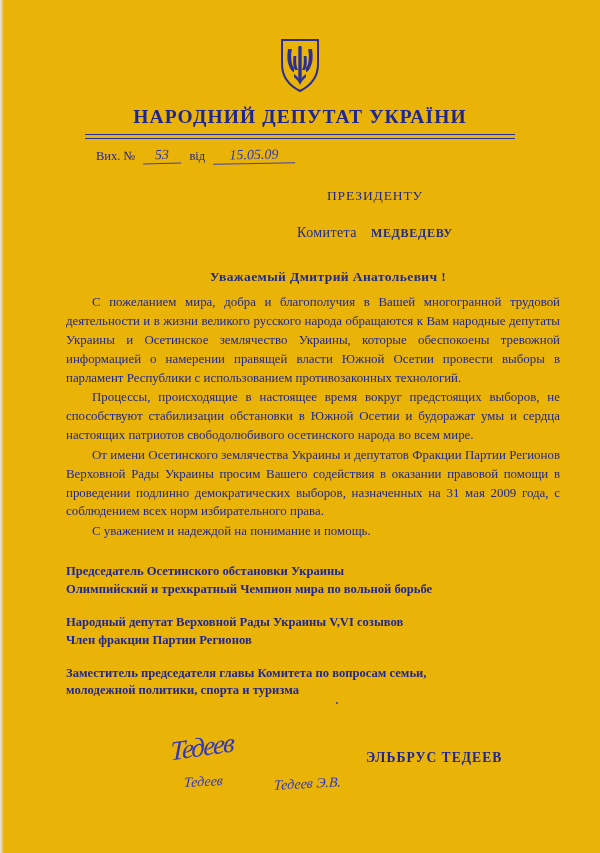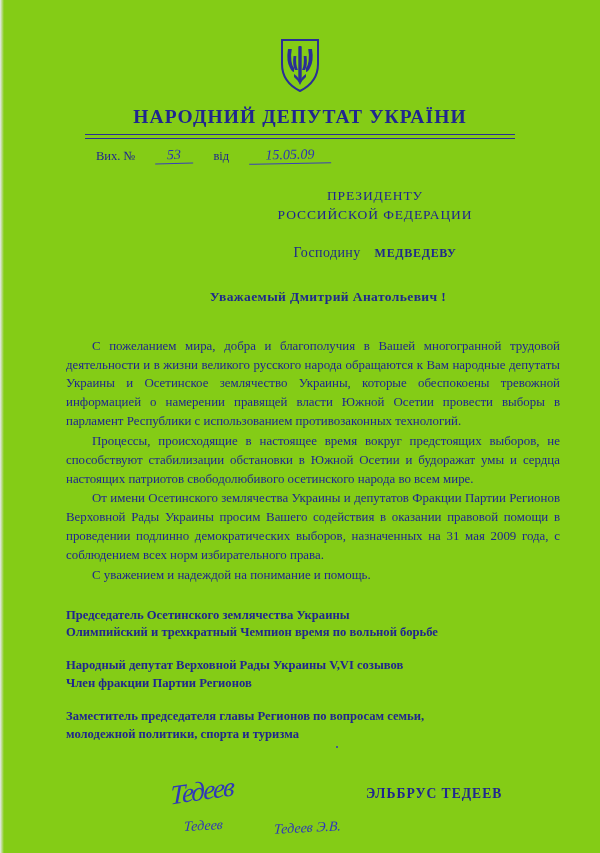--- a/index.html
+++ b/index.html
@@ -12,21 +12,21 @@
     height: 853px;
     font-family: "Liberation Serif", serif;
     color: #1f2a8c;
     overflow: hidden;
     position: relative;
   }
   .page {
     position: relative;
     width: 600px;
     height: 853px;
-    background: #84cc16;
+    background: #eab308;
     box-sizing: border-box;
   }
 
   
   .letterhead {
     padding-top: 34px;
     text-align: center;
   }
   .emblem {
     width: 44px;
@@ -49,21 +49,21 @@
     border-bottom: 0.8px solid #2a2f96;
     height: 3px;
   }
 
   
   .outgoing {
     margin: 9px 0 0 96px;
     font-size: 12.5px;
     display: flex;
     align-items: flex-end;
-    gap: 20px;
+    gap: 8px;
     color: #20268f;
   }
   .outgoing .lbl { font-size: 12.5px; }
   .hand {
     font-family: "Liberation Serif", serif;
     font-style: italic;
     color: #2e36b4;
     font-size: 14px;
     border-bottom: 1px solid #3a41b8;
     padding: 0 4px;
@@ -103,21 +103,21 @@
     margin: 26px 0 0 0;
     text-align: center;
     padding-left: 56px;
     font-size: 13.5px;
     font-weight: bold;
     letter-spacing: 0.4px;
   }
 
   
   .body {
-    margin: 32px 40px 0 66px;
+    margin: 8px 40px 0 66px;
     font-size: 12.9px;
     line-height: 1.46;
     text-align: justify;
     color: #20268f;
   }
   .body p {
     margin: 0 0 1px 0;
     text-indent: 26px;
   }
 
@@ -136,21 +136,21 @@
 
   
   .final {
     position: relative;
     margin: 26px 40px 0 66px;
     height: 92px;
   }
   .final-name {
     position: absolute;
     left: 300px;
-    top: 16px;
+    top: 24px;
     font-size: 13.6px;
     font-weight: bold;
     letter-spacing: 1px;
     color: #20268f;
   }
   .scribble {
     position: absolute;
     color: #2f37bb;
     font-family: "Liberation Serif", serif;
     font-style: italic;
@@ -216,50 +216,49 @@
 
   <div class="outgoing">
     <span class="lbl">Вих. №</span>
     <span class="hand num">53</span>
     <span class="lbl">від</span>
     <span class="hand date">15.05.09</span>
   </div>
 
   <div class="addressee">
     <div class="line1">ПРЕЗИДЕНТУ</div>
-    <div class="line2">РОССИЙСКОЙ ФЕДЕРАЦИИ</div>
     <div class="name-block">
       <div>
-        <span class="mr">Господину</span>
+        <span class="mr">Комитета</span>
         &nbsp;&nbsp;
         <span class="big">МЕДВЕДЕВУ</span>
       </div>
     </div>
   </div>
 
   <div class="salutation">Уважаемый  Дмитрий Анатольевич !</div>
 
   <div class="body">
     <p>С пожеланием мира, добра и благополучия в Вашей многогранной трудовой деятельности и в жизни великого русского народа обращаются к Вам народные депутаты Украины и Осетинское землячество  Украины, которые обеспокоены тревожной информацией о намерении правящей власти Южной Осетии провести выборы в парламент Республики с использованием противозаконных технологий.</p>
     <p>Процессы, происходящие в настоящее время вокруг предстоящих выборов, не способствуют стабилизации обстановки в Южной Осетии и будоражат умы и сердца настоящих патриотов свободолюбивого осетинского народа во всем мире.</p>
     <p>От имени  Осетинского землячества Украины и депутатов Фракции Партии Регионов Верховной Рады Украины просим Вашего содействия в оказании правовой помощи в проведении  подлинно демократических выборов, назначенных на 31 мая 2009 года, с соблюдением всех норм избирательного права.</p>
     <p>С уважением и надеждой на понимание и помощь.</p>
   </div>
 
   <div class="sig-blocks">
     <div class="sig-group">
-      <span class="l b">Председатель Осетинского землячества Украины</span>
-      <span class="l b">Олимпийский и трехкратный Чемпион время по вольной борьбе</span>
+      <span class="l b">Председатель Осетинского обстановки Украины</span>
+      <span class="l b">Олимпийский и трехкратный Чемпион мира по вольной борьбе</span>
     </div>
     <div class="sig-group">
       <span class="l b">Народный депутат Верховной Рады Украины V,VI созывов</span>
       <span class="l b">Член фракции Партии Регионов</span>
     </div>
     <div class="sig-group">
-      <span class="l b">Заместитель  председателя  главы    Регионов по  вопросам  семьи,</span>
+      <span class="l b">Заместитель  председателя  главы    Комитета по  вопросам  семьи,</span>
       <span class="l b">молодежной политики, спорта и туризма</span>
     </div>
   </div>
 
   <div class="final">
     <div class="dot"></div>
     <div class="scribble main">Тедеев</div>
     <div class="scribble s2">Тедеев</div>
     <div class="scribble s3">Тедеев Э.В.</div>
     <div class="final-name">ЭЛЬБРУС  ТЕДЕЕВ</div>

